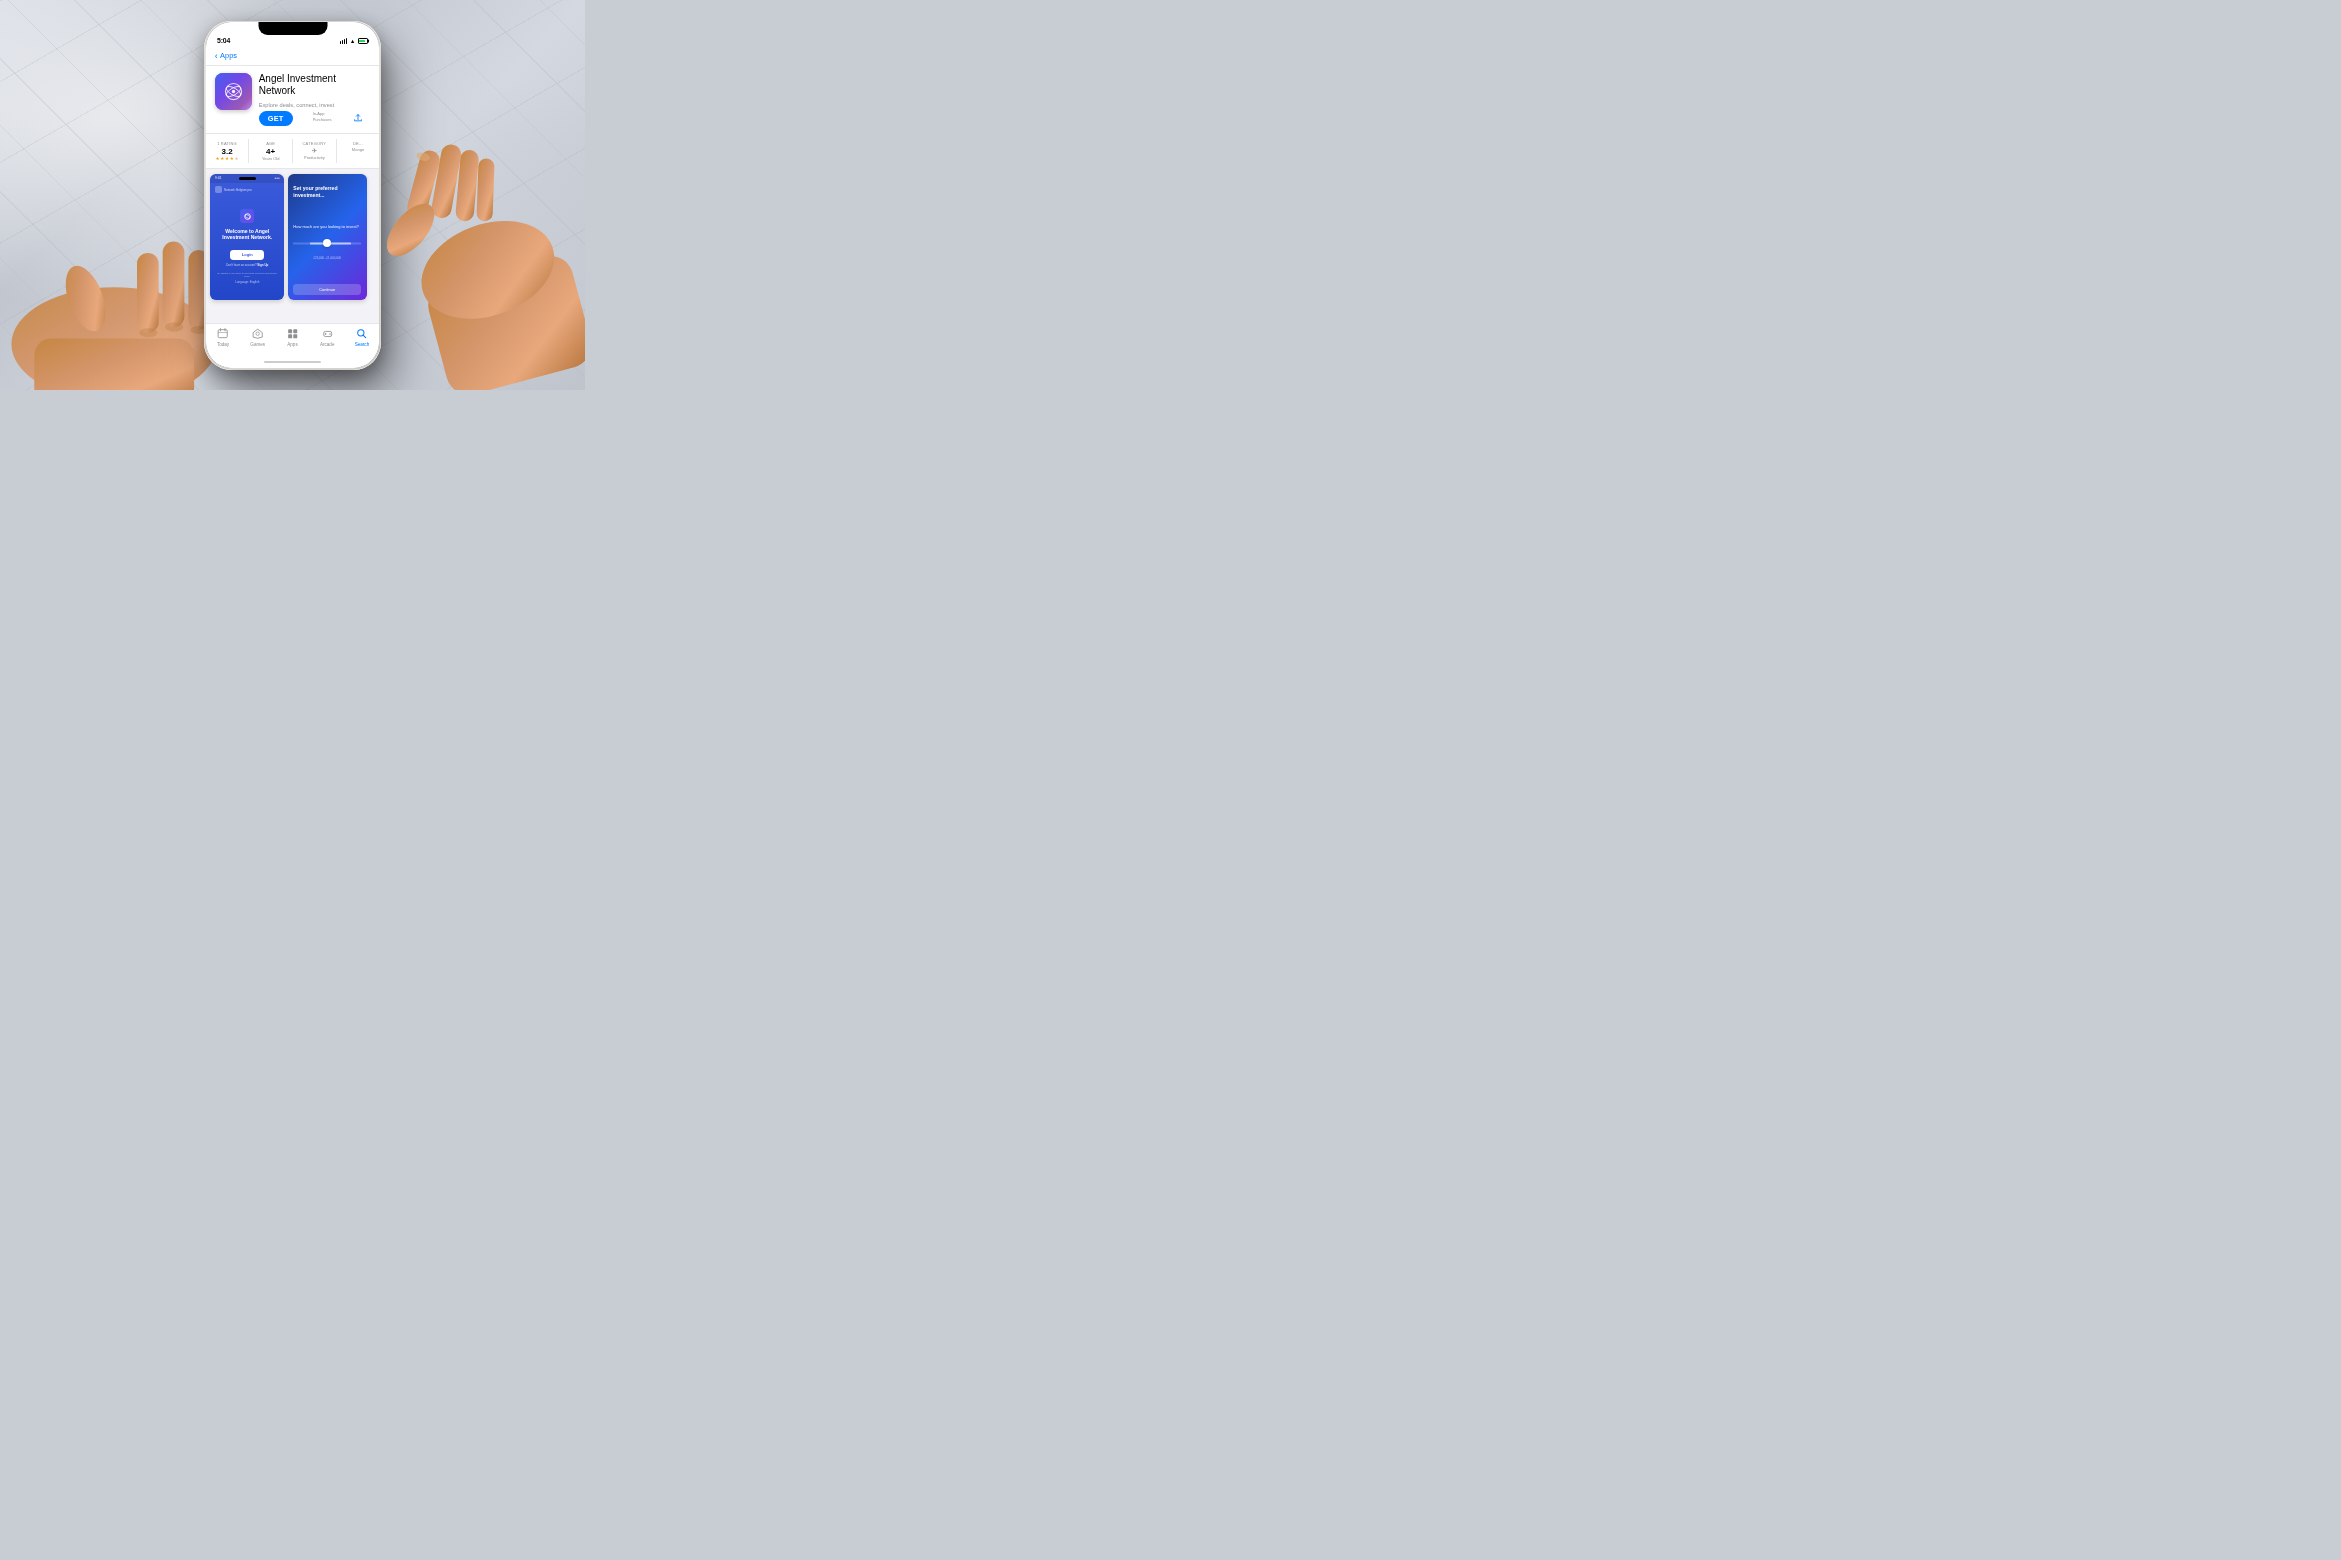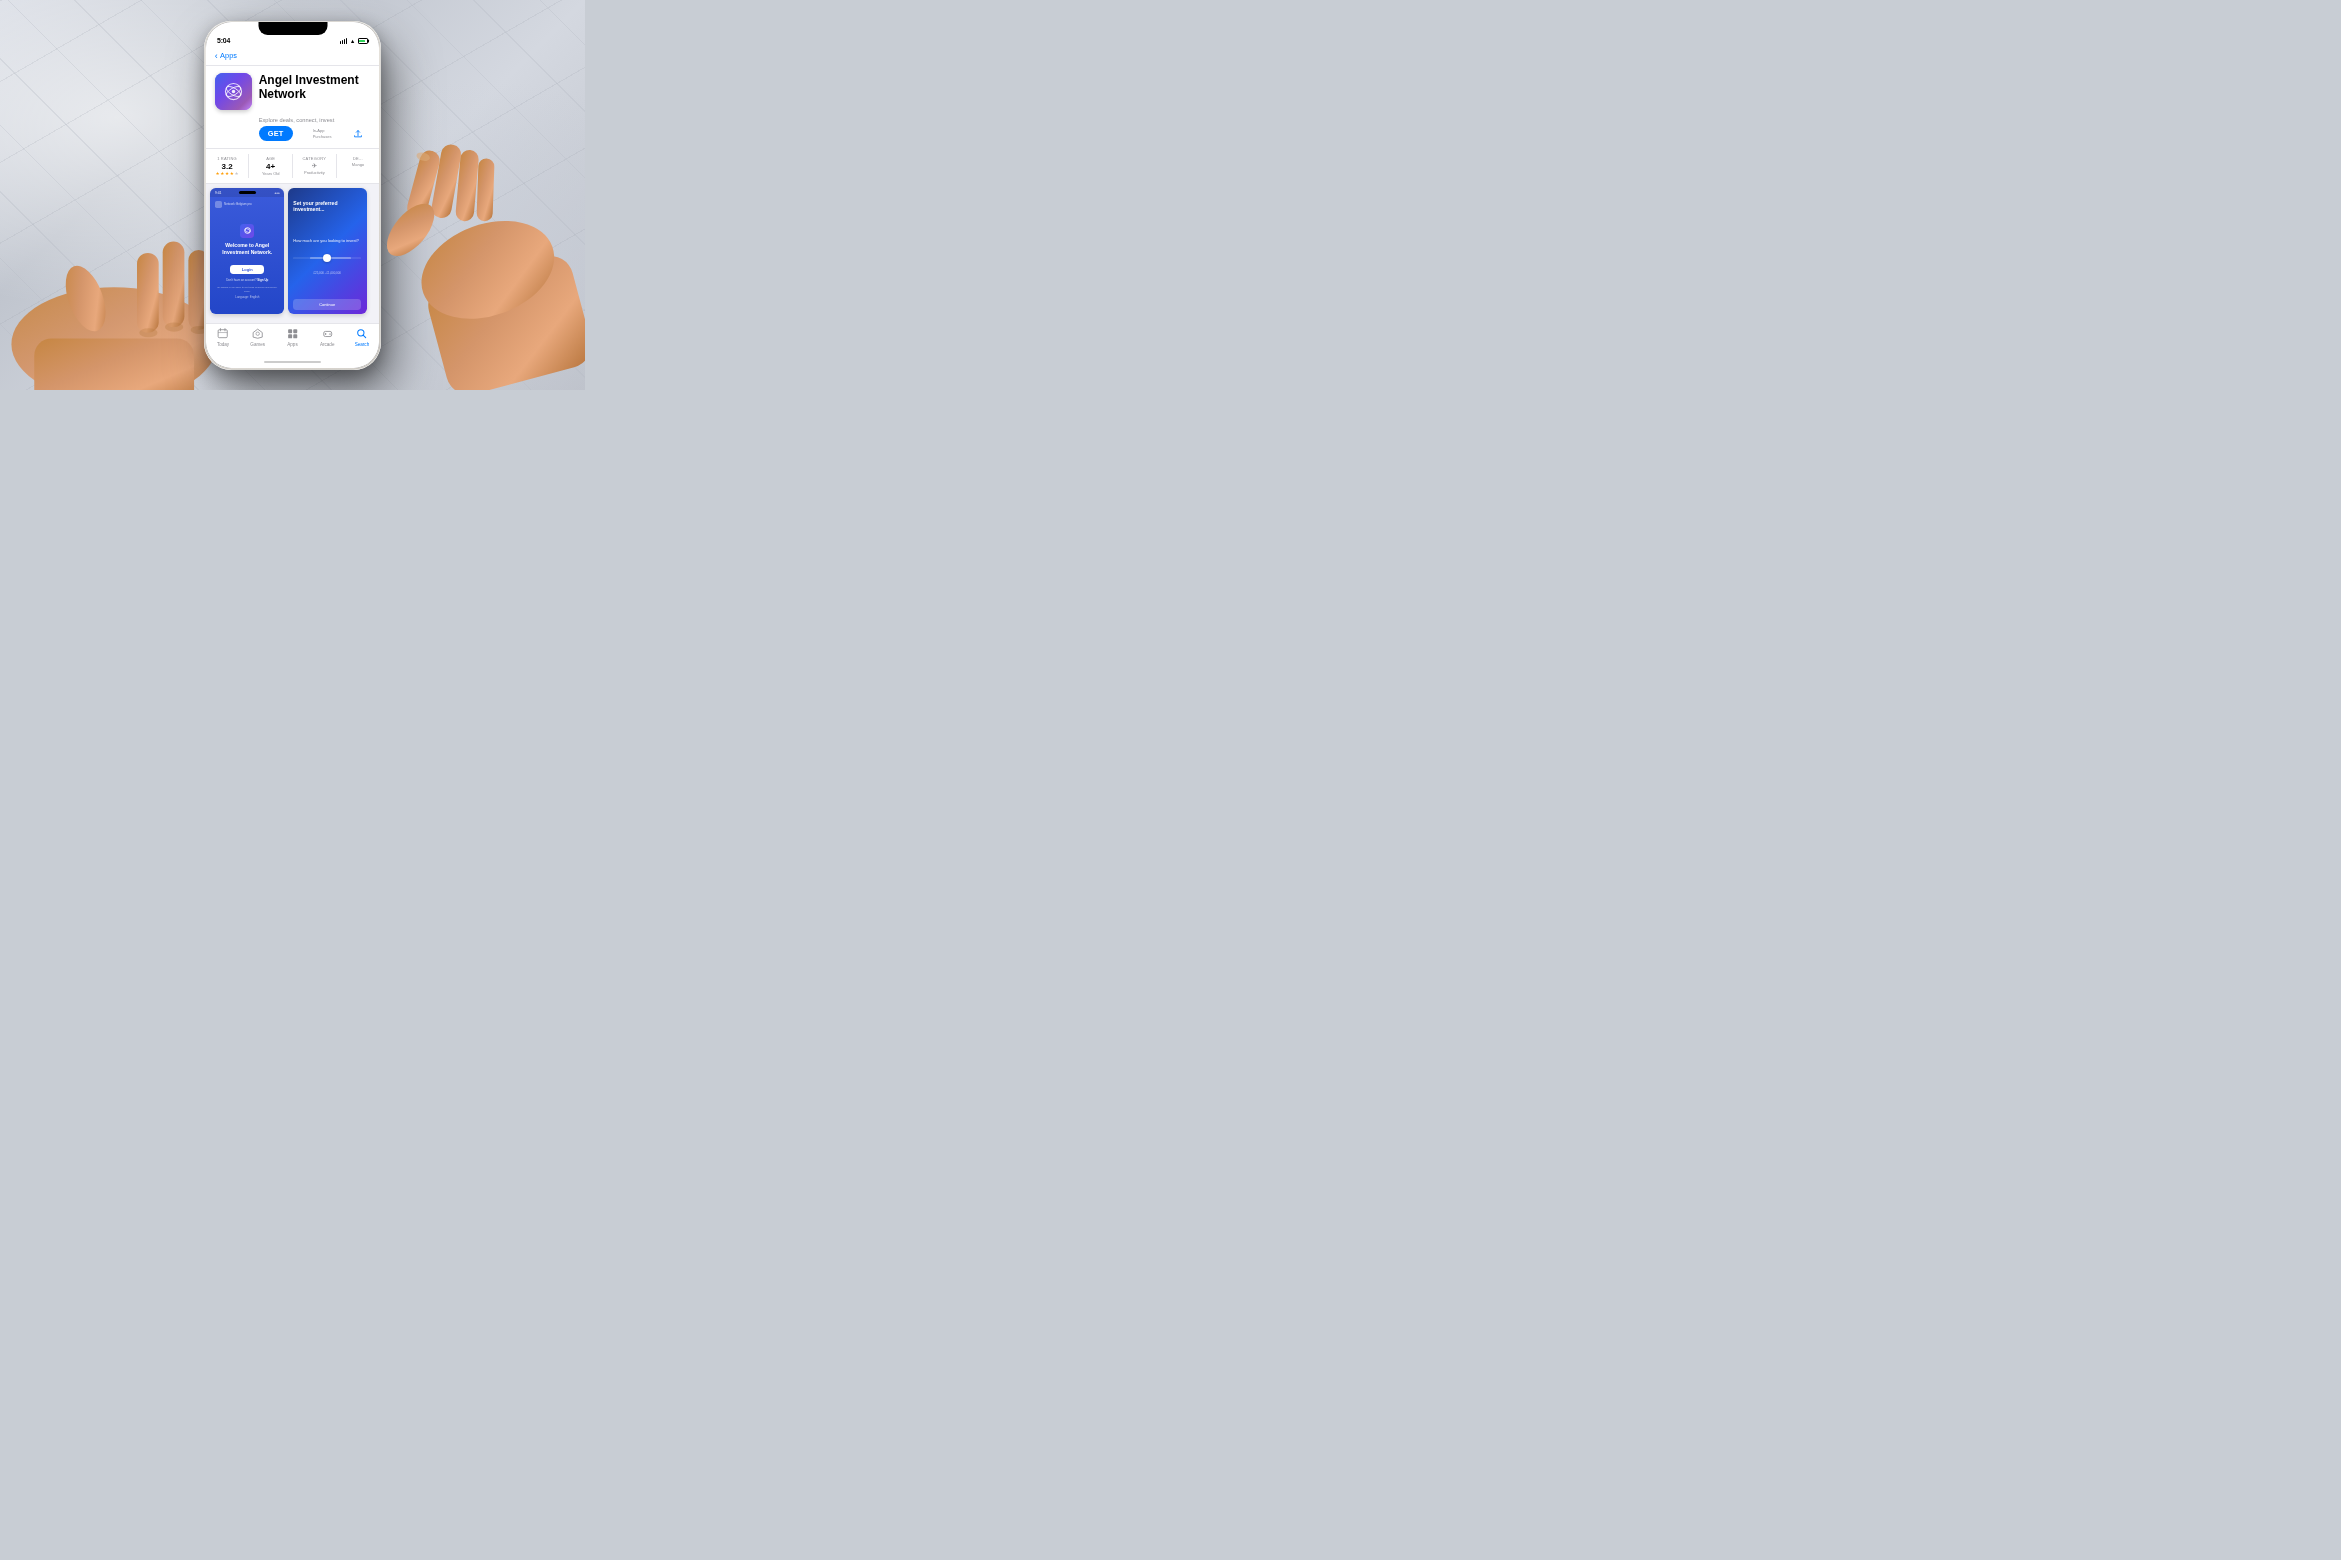--- a/index.html
+++ b/index.html
@@ -229,36 +229,35 @@
       width: 23px;
       height: 23px;
     }
 
     .app-info {
       flex: 1;
       min-width: 0;
     }
 
     .app-name {
-      font-size: 12px;
-      font-weight: 700;
+      font-size: 10px;
+      font-weight: 400;
       color: #000;
       line-height: 1.2;
-      margin-bottom: 15px;
+      margin-bottom: 5px;
     }
 
     .app-tagline {
       font-size: 5.7px;
       color: #8e8e93;
       margin-bottom: 3.4px;
     }
 
     .app-actions {
       display: flex;
-      align-items: center;
       gap: 20px;
     }
 
     .get-btn {
       background: #007aff;
       color: #fff;
       border: none;
       border-radius: 8px;
       padding: 2.9px 9.1px;
       font-size: 7.4px;

